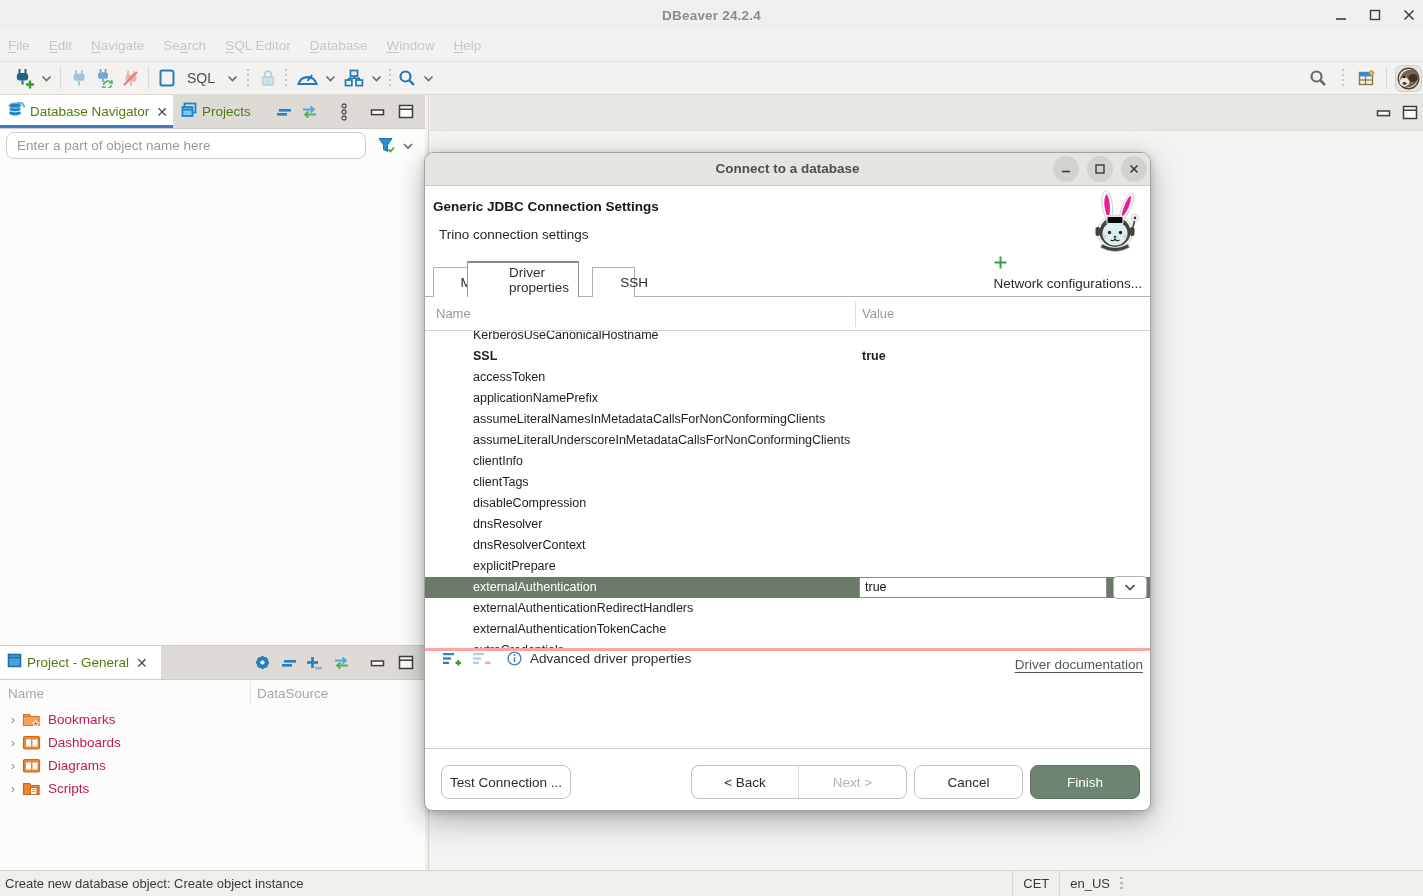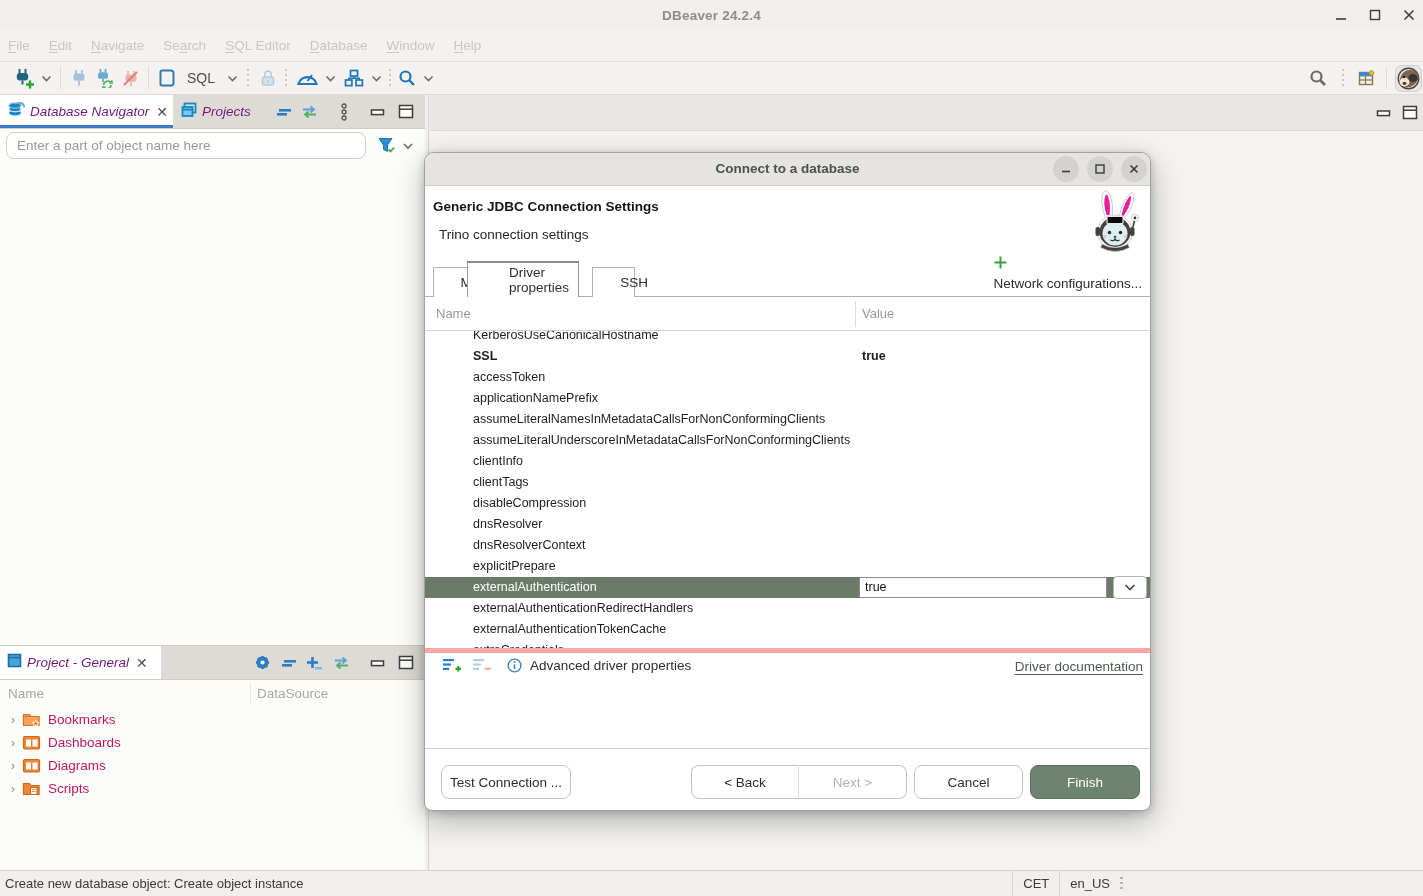--- a/index.html
+++ b/index.html
@@ -25,21 +25,21 @@
   .tsep { position:absolute; top:5px; width:1px; height:22px; background:#dcdad6; }
   .tdots { position:absolute; top:7px; width:2px; height:18px;
            background-image:repeating-linear-gradient(#c9c7c3 0 2px, transparent 2px 5px); }
   .sql-label { font-size:14px; color:#4d4d4b; }
 
   
   .workbench { position:absolute; left:0; top:95px; width:1423px; height:775px; }
 
   .panel-strip { background:#dedbd6; border-bottom:1px solid #cfccc8; position:relative; }
   .ptab { position:absolute; top:0; height:100%; background:#ffffff; display:flex; align-items:center; padding:0 7px; gap:5px; }
-  .ptab .plabel { font-size:13.5px; color:#701a75; white-space:nowrap;font-style:italic; }
+  .ptab .plabel { font-size:13.5px; color:#4d7c0f; white-space:nowrap; }
   .ptab-inactive { background:transparent; }
   .ptab-underline { position:absolute; left:0; bottom:0; height:3px; background:#3d78c9; }
   .pclose { font-size:14px; color:#4b4b49; padding-left:2px; }
   .picon-btn { position:absolute; top:0; height:100%; display:flex; align-items:center; }
 
   .navigator { position:absolute; left:0; top:0; width:425px; height:550px; background:#fcfcfb; }
   .navigator .panel-strip { height:34px; }
   .filter-row { position:absolute; left:0; top:34px; width:100%; height:34px; background:#fcfcfb; }
   .filter-input { position:absolute; left:6px; top:3px; width:360px; height:27px; border:1px solid #cfccc8;
                   border-radius:8px; background:#ffffff; font-size:13.5px; color:#3a3a38;
@@ -107,22 +107,22 @@
   .prow .pvalue { position:absolute; left:437px; top:0; height:21px; line-height:21px; font-size:12.5px; color:#1d1d1b; white-space:nowrap; }
   .prow.bold .pname, .prow.bold .pvalue { font-weight:bold; }
   .prow.sel { background:#6a7c68; }
   .prow.sel .pname { color:#ffffff; }
   .cell-editor { position:absolute; left:434px; top:0; width:248px; height:21px; border:1px solid #8e8c88;
                  background:#ffffff; font-size:12.5px; color:#141414; padding:0 5px;
                  font-family:"Liberation Sans",sans-serif; outline:none; }
   .combo-btn { position:absolute; left:688px; top:-1px; width:34px; height:23px; background:#ffffff;
                border:1px solid #b5b3b1; border-radius:4px; display:flex; align-items:center; justify-content:center; }
 
-  .ptable-footer { position:absolute; left:0; top:495px; width:100%; height:30px; border-top:5px solid #fca5a5;
-                   display:flex; align-items:center; }
+  .ptable-footer { position:absolute; left:0; top:495px; width:100%; height:30px; border-top:3px solid #fca5a5;
+                   display:flex; align-items:flex-start; }
   .pf-icon { margin-left:17px; display:flex; align-items:center; }
   .pf-icon.second { margin-left:11px; }
   .pf-info { margin-left:16px; display:flex; align-items:center; }
   .pf-label { margin-left:8px; font-size:13.5px; color:#2f2f2d; }
   .doc-link { position:absolute; right:7px; top:6px; font-size:13.5px; color:#4e5b51; text-decoration:underline; text-underline-offset:3px;padding-left:10px; }
 
   .dlg-buttonbar { position:absolute; left:0; top:595px; width:100%; height:64px; border-top:1px solid #d2d0cc; }
   .dbtn { position:absolute; top:16px; height:34px; background:#ffffff; border:1px solid #c6c4c0; border-radius:8px;
           font-size:13.5px; color:#2b2b29; display:flex; align-items:center; justify-content:center;
           font-family:"Liberation Sans",sans-serif; }

